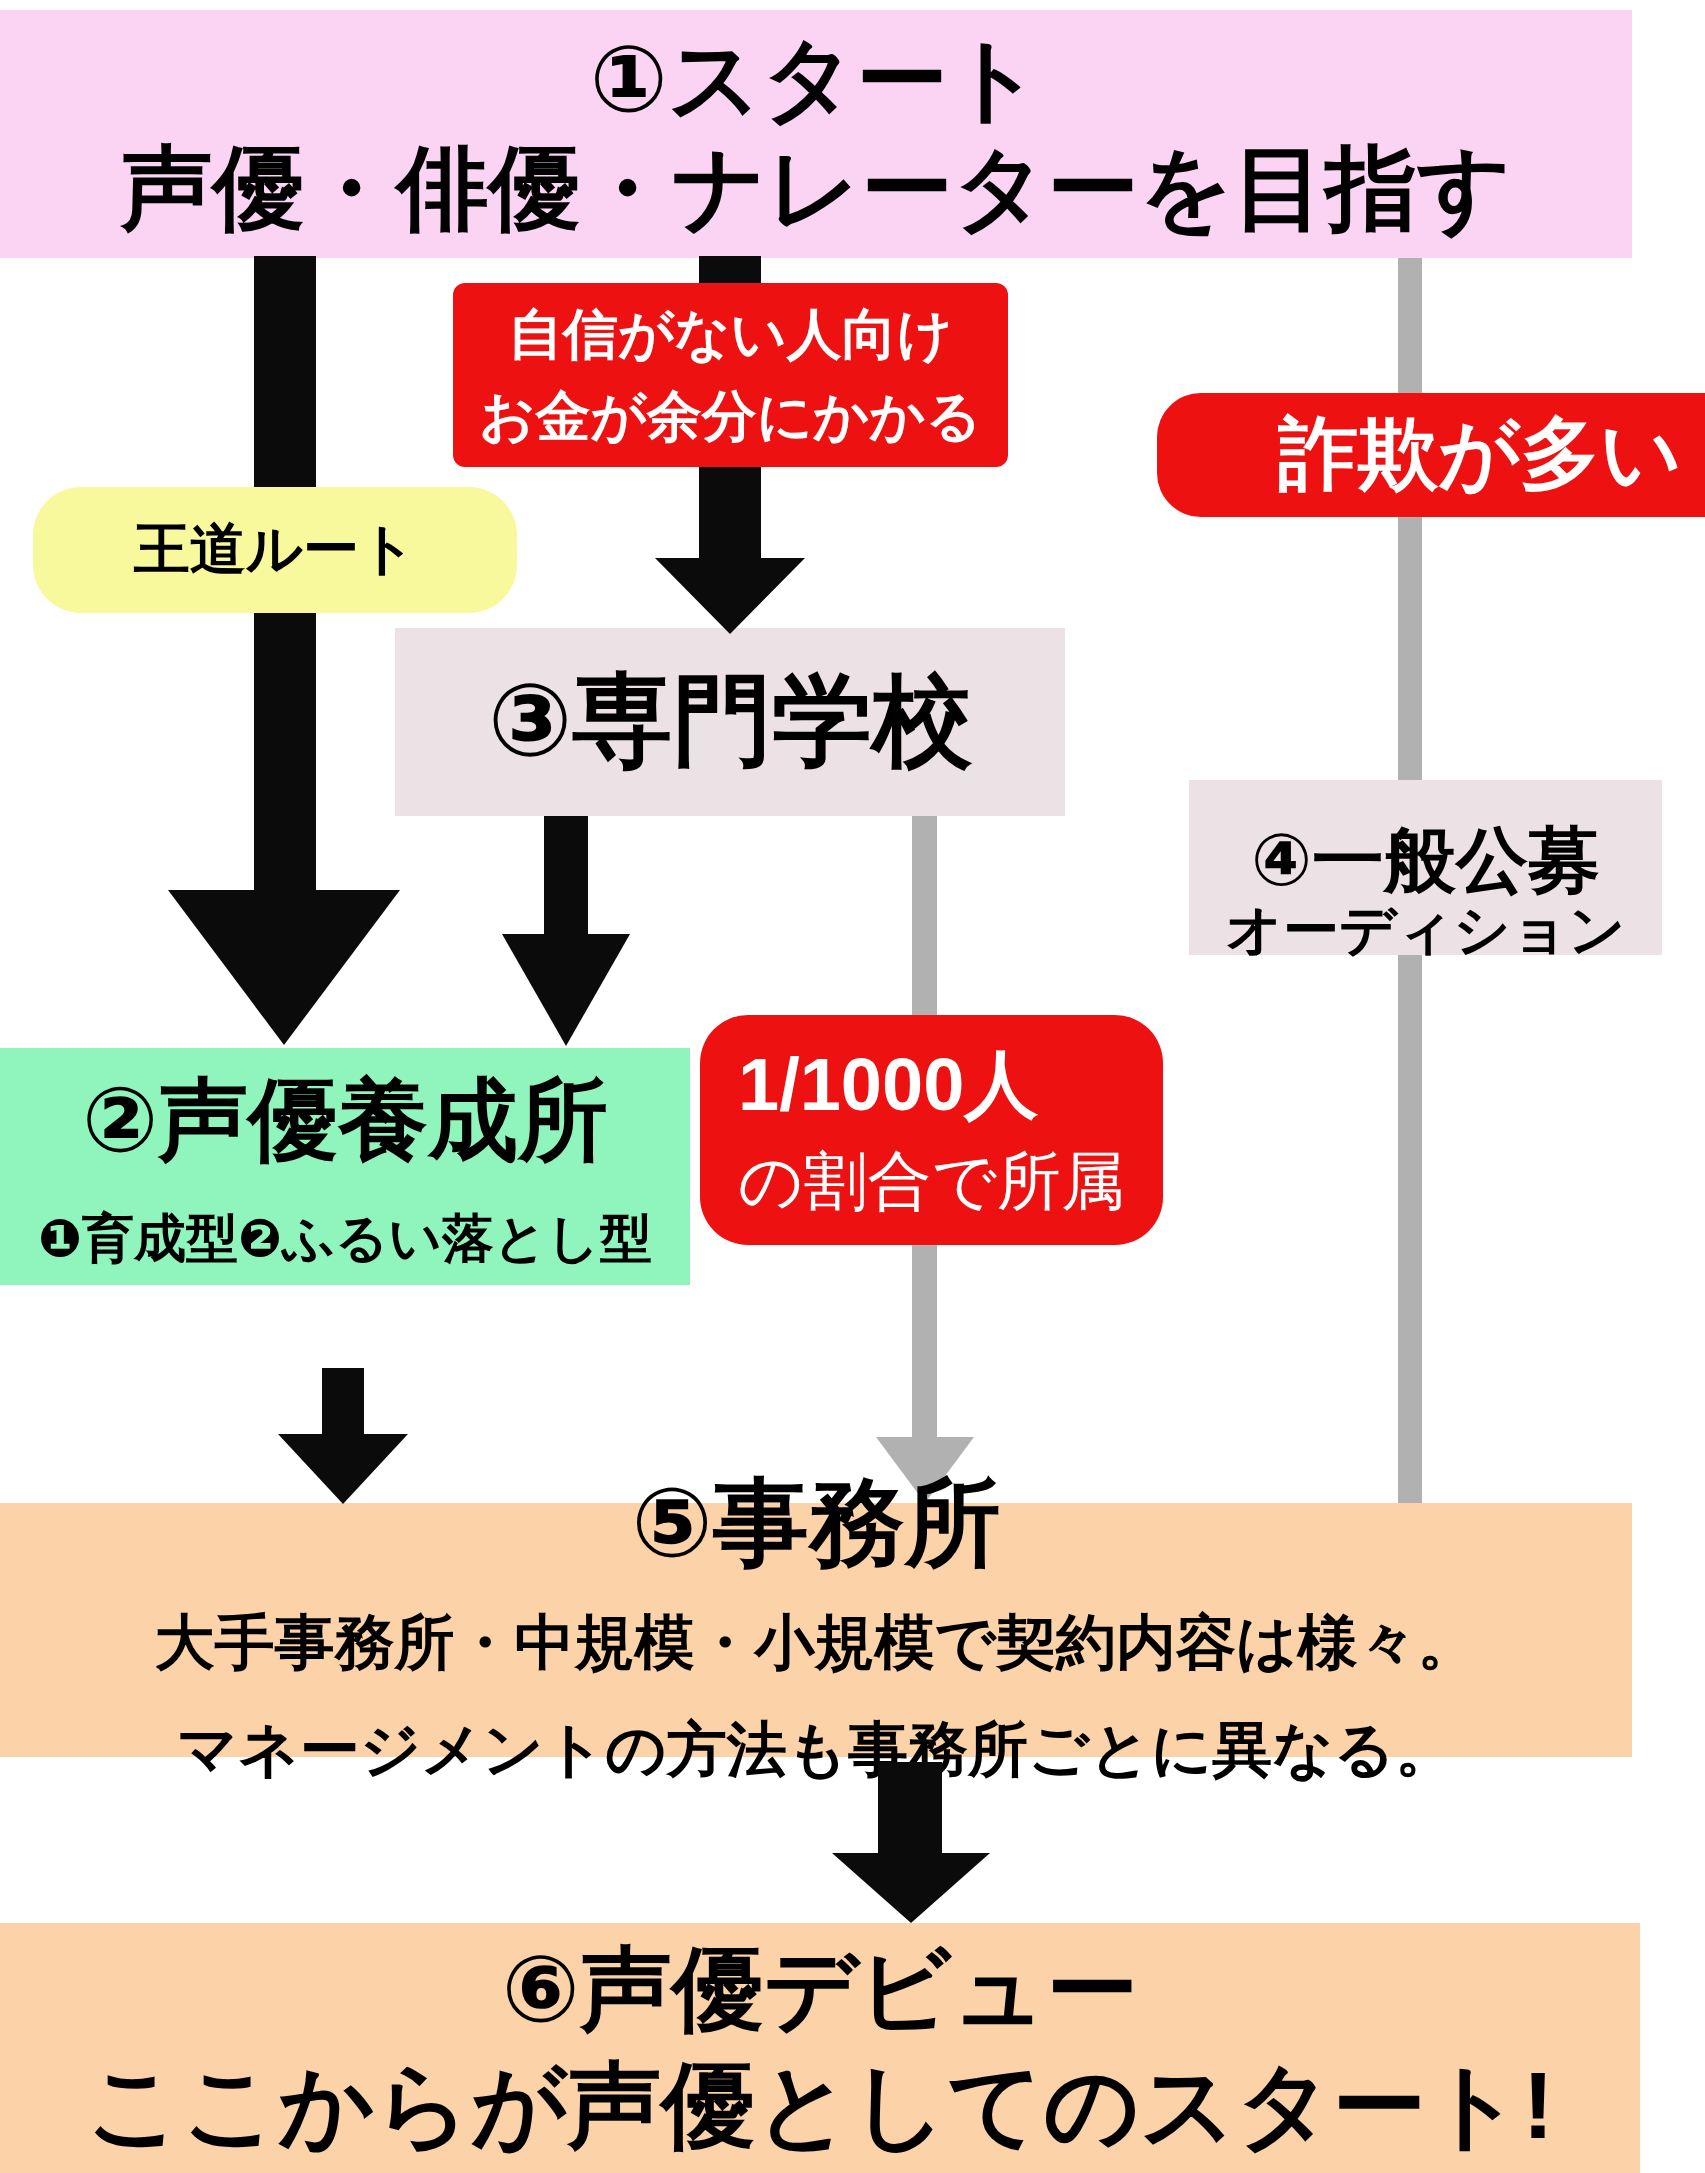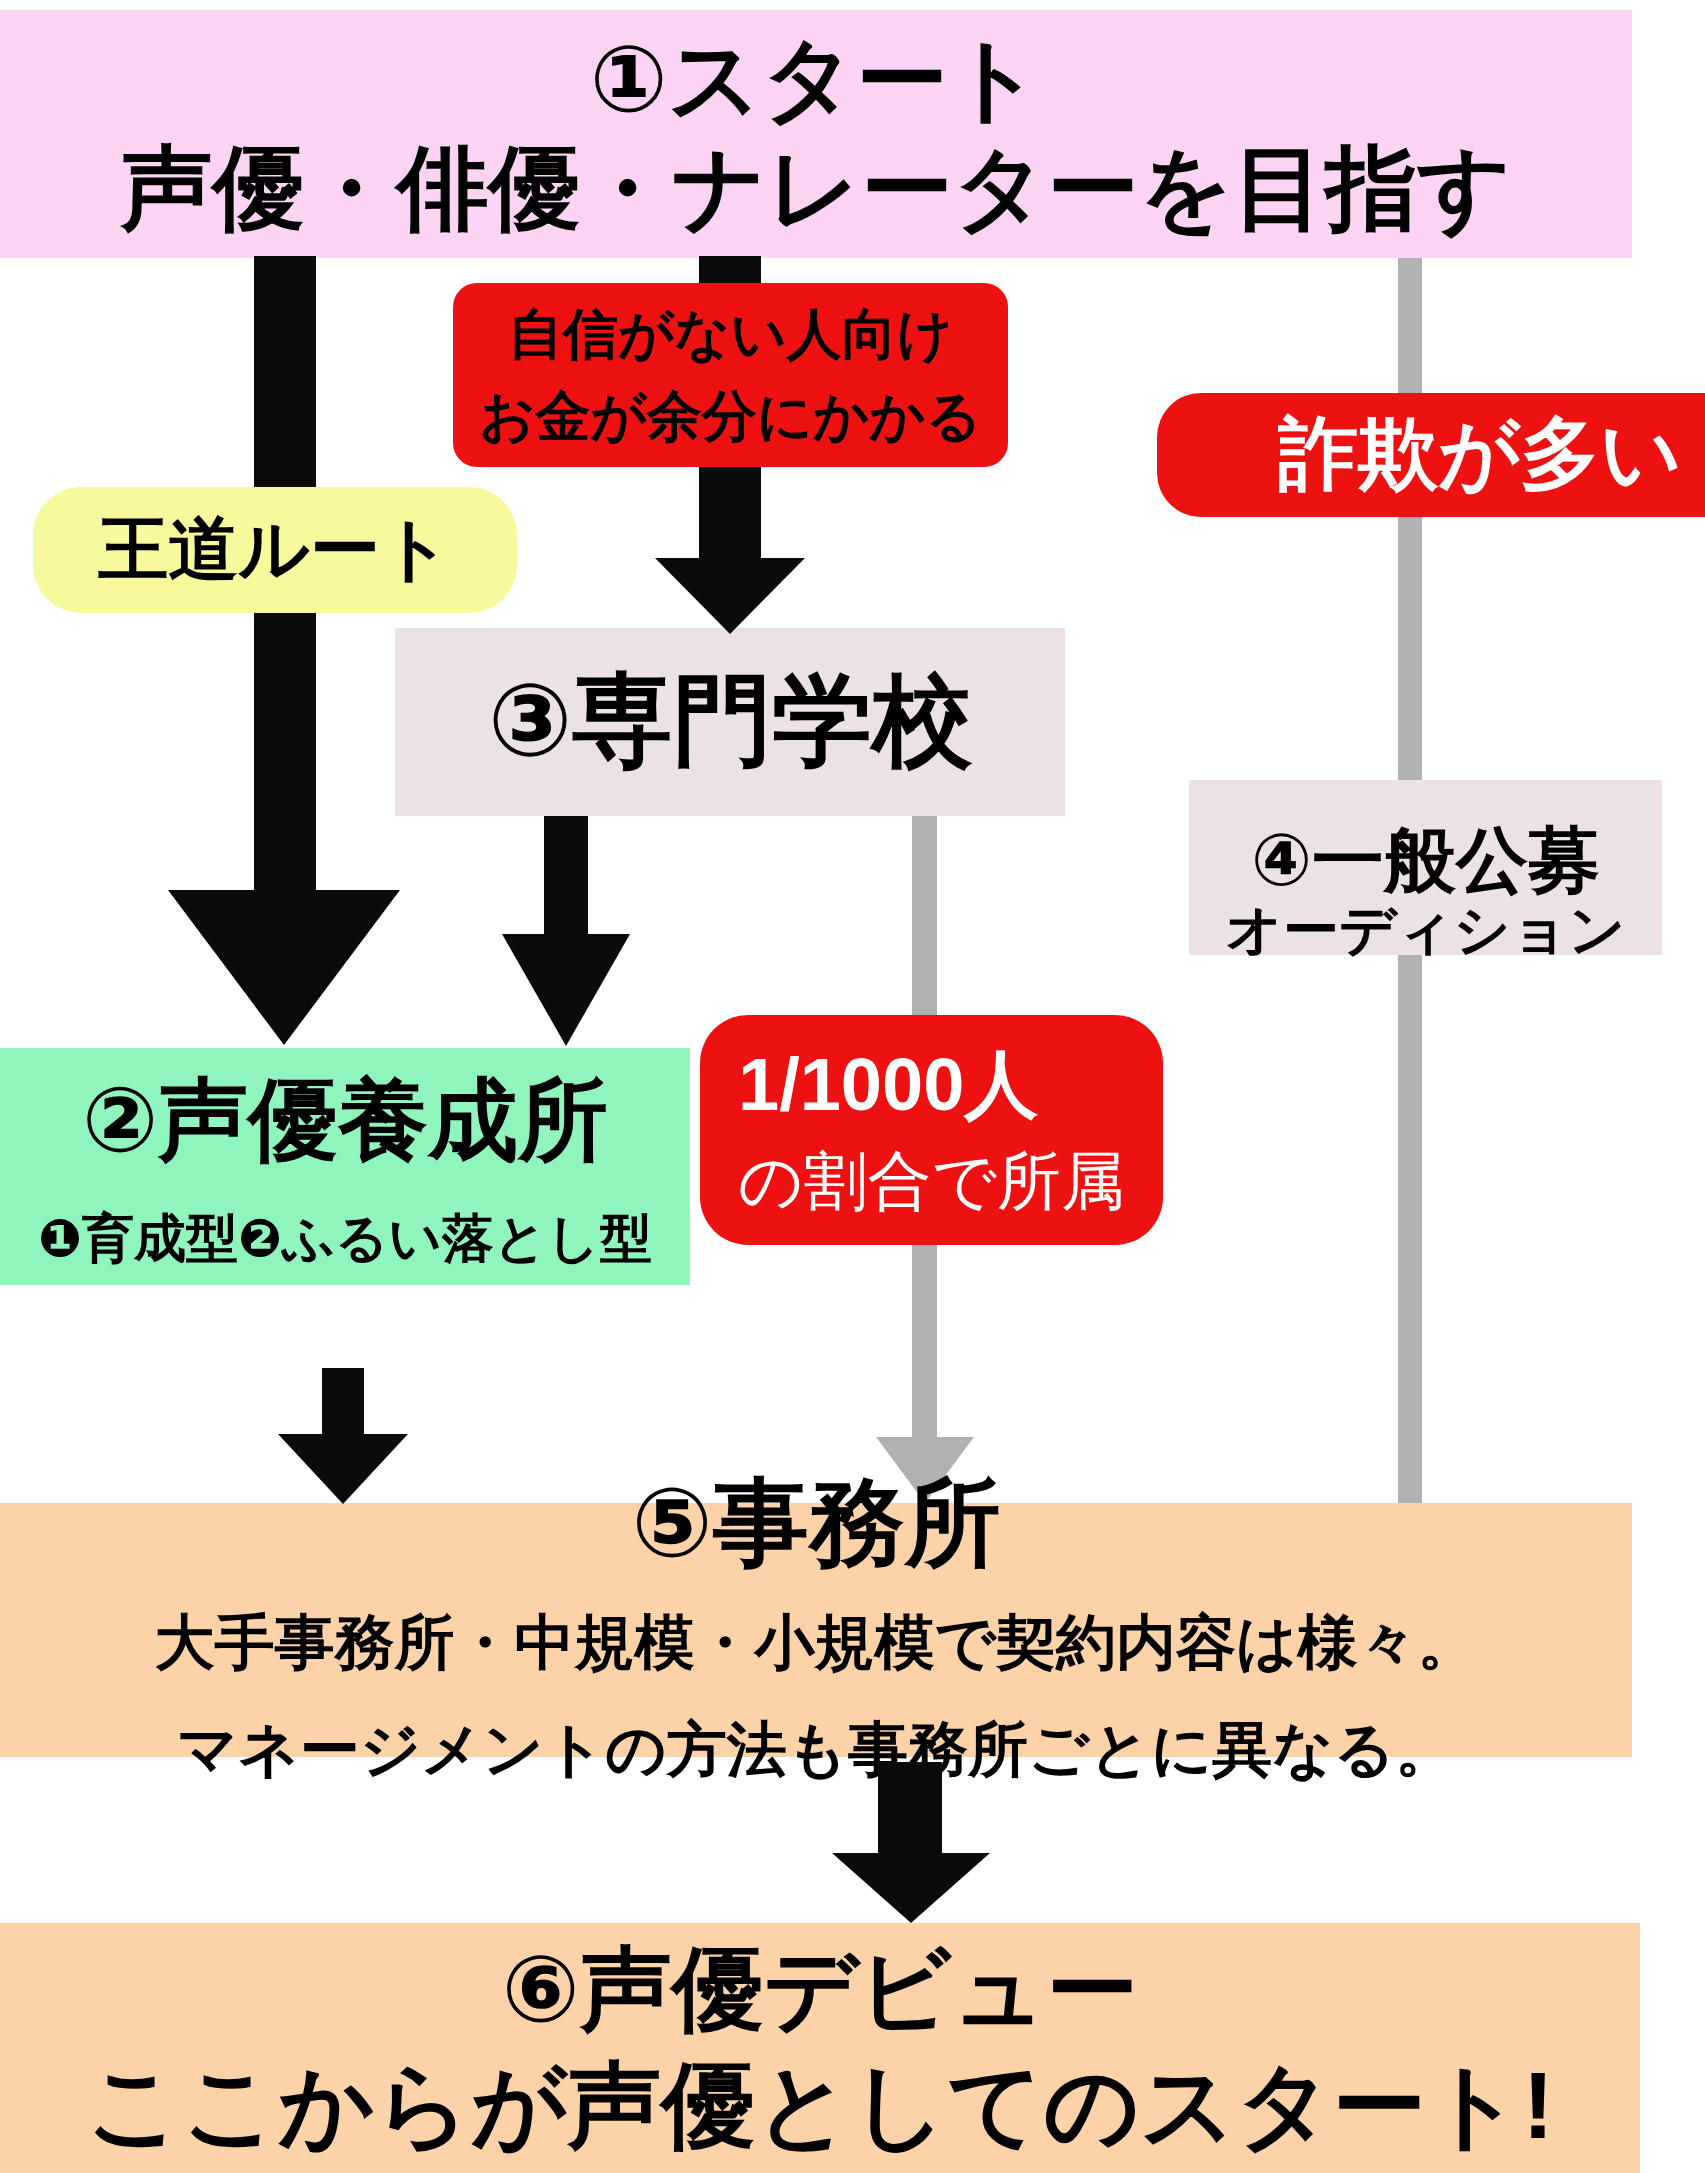--- a/index.html
+++ b/index.html
@@ -16,23 +16,23 @@
 
   
   .z-line{z-index:2;} .z-box{z-index:3;} .z-arrow{z-index:4;} .z-callout{z-index:5;}
 
   
   #node-start{left:0;top:10px;width:1632px;height:248px;background:#fbd4f3;}
   #node-start .t1{font-size:92px;font-weight:700;line-height:1.1;}
   #node-start .t2{font-size:92px;font-weight:700;line-height:1.1;margin-top:8px;}
 
   #label-oudou{left:33px;top:487px;width:484px;height:126px;background:#f8f89c;border-radius:48px;}
-  #label-oudou .t1{font-size:70px;font-weight:700;}
+  #label-oudou .t1{font-size:56px;font-weight:700;}
 
-  #callout-no-confidence{left:453px;top:283px;width:555px;height:184px;background:#ee1111;border-radius:24px;color:#000000;justify-content:center;}
+  #callout-no-confidence{left:453px;top:283px;width:555px;height:184px;background:#ee1111;border-radius:12px;color:#ffffff;justify-content:center;}
   #callout-no-confidence .t1,#callout-no-confidence .t2{font-size:55px;font-weight:700;line-height:1.5;}
 
   #callout-scam{left:1157px;top:393px;width:646px;height:124px;background:#ee1111;border-radius:44px;color:#fff;}
   #callout-scam .t1{font-size:80px;font-weight:700;}
 
   #node-school{left:395px;top:628px;width:670px;height:188px;background:#ece1e4;}
   #node-school .t1{font-size:100px;font-weight:700;}
 
   #node-audition{left:1189px;top:780px;width:473px;height:175px;background:#ece1e4;}
   #node-audition .t1{font-size:72px;font-weight:700;line-height:1.05;margin-top:48px;}

